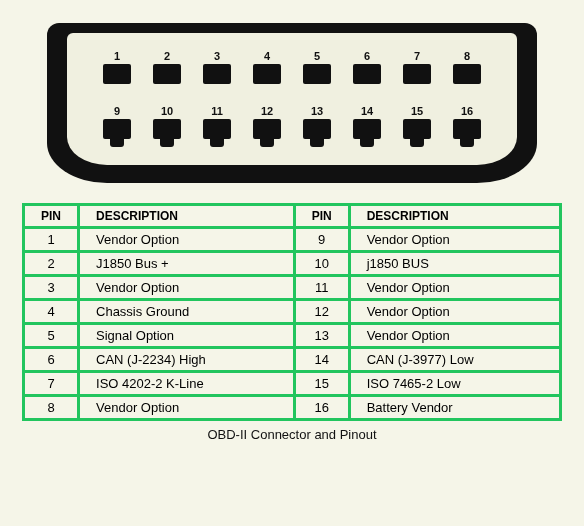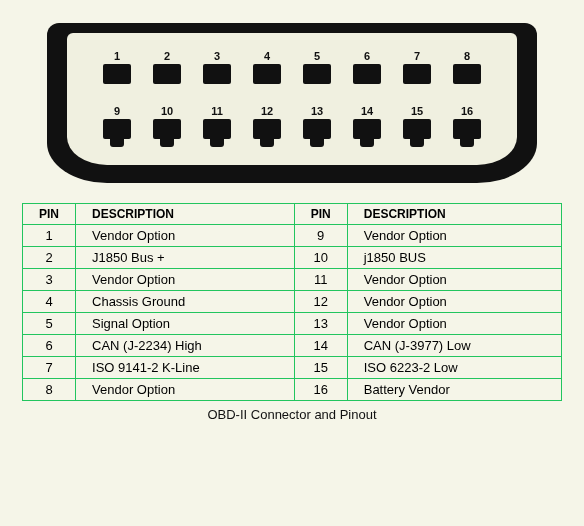--- a/index.html
+++ b/index.html
@@ -100,21 +100,21 @@
     }
 
     
     .pinout-table {
       width: 540px;
       border-collapse: collapse;
       background: #f5f5e8;
     }
 
     .pinout-table td, .pinout-table th {
-      border: 1px solid #22c55e;
+      border: 3px solid #22c55e;
       padding: 3px 16px;
       white-space: nowrap;
     }
 
     .pinout-table .header-row td {
       font-weight: bold;
       background: #f5f5e8;
       font-size: 12px;
     }
 
@@ -249,23 +249,23 @@
         <td>Vendor Option</td>
       </tr>
       <tr>
         <td>6</td>
         <td>CAN (J-2234) High</td>
         <td>14</td>
         <td>CAN (J-3977) Low</td>
       </tr>
       <tr>
         <td>7</td>
-        <td>ISO 9141-2 K-Line</td>
+        <td>ISO 4202-2 K-Line</td>
         <td>15</td>
-        <td>ISO 6223-2 Low</td>
+        <td>ISO 7465-2 Low</td>
       </tr>
       <tr>
         <td>8</td>
         <td>Vendor Option</td>
         <td>16</td>
         <td>Battery Vendor</td>
       </tr>
     </tbody>
 </table>
 

